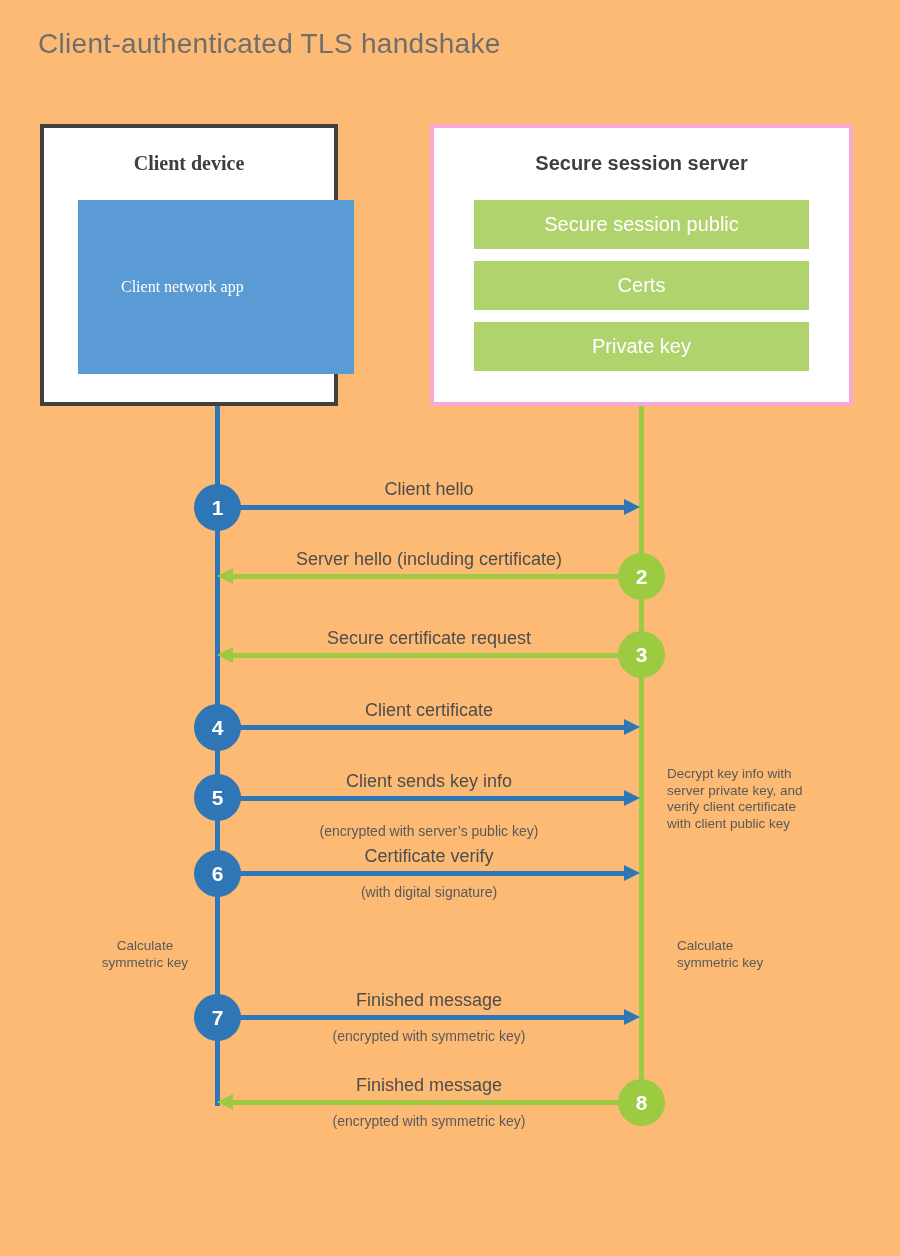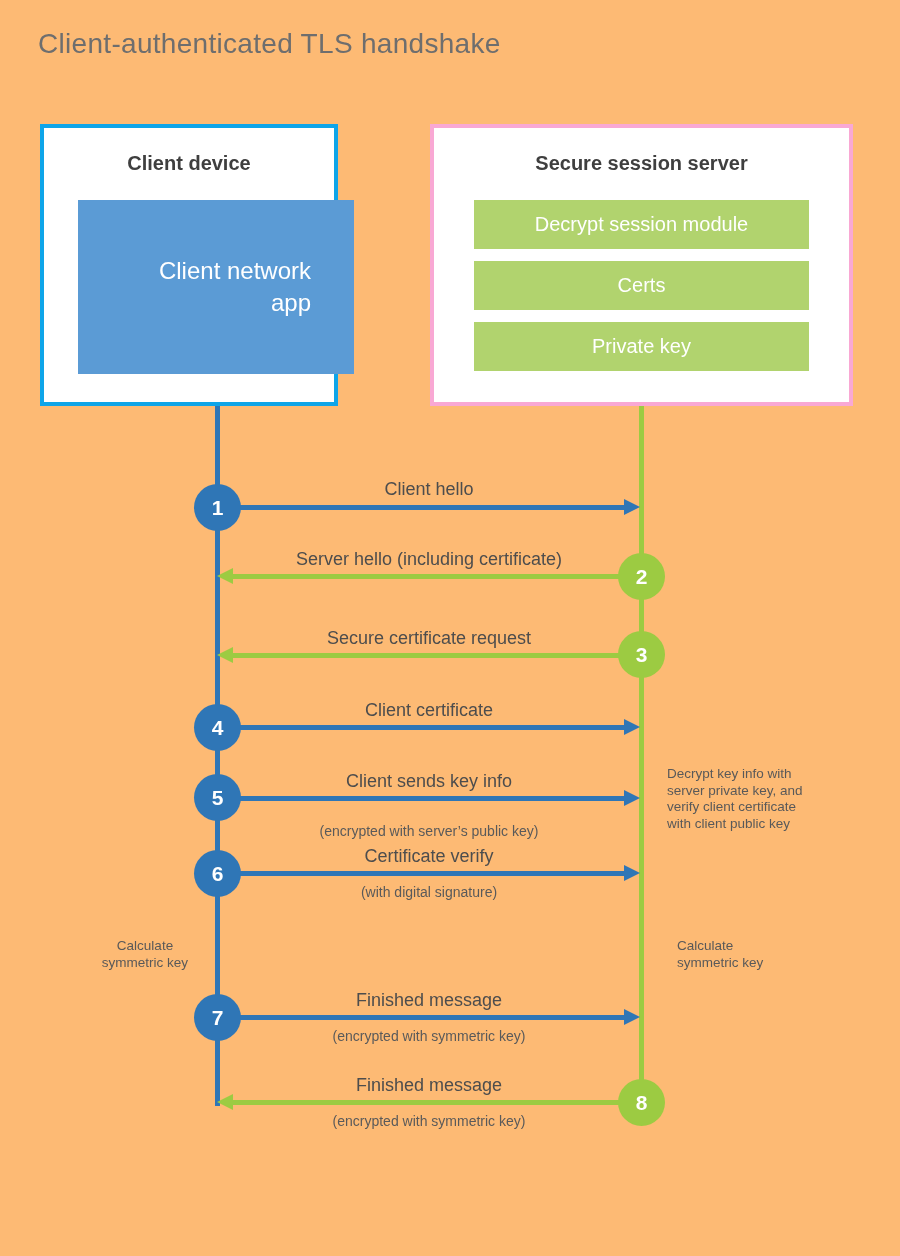--- a/index.html
+++ b/index.html
@@ -10,30 +10,30 @@
   }
   .page-title {
     position: absolute; left: 38px; top: 28px;
     font-size: 28px; font-weight: 300; color: #6e6e6e; letter-spacing: 0.3px;
   }
   
   .actor-box {
     position: absolute; top: 124px; height: 282px;
     background: #ffffff; box-sizing: border-box;
   }
-  .client-box { left: 40px; width: 298px; border: 4px solid #0ea5e9; }
+  .client-box { left: 40px; width: 298px; border: 4px solid #404040; font-family: Liberation Serif, serif; }
   .server-box { left: 430px; width: 423px; border: 4px solid #f9a8d4; }
   .actor-title {
     margin-top: 24px; text-align: center;
     font-size: 20px; font-weight: bold; color: #3f3f3f;
   }
   .client-app {
     position: absolute; left: 34px; top: 72px; width: 276px; height: 174px;
-    background: #5B9BD5; color: #ffffff; font-size: 24px; line-height: 1.35;
-    display: flex; align-items: center; justify-content: center; text-align: right;
+    background: #5B9BD5; color: #ffffff; font-size: 16px; line-height: 1.35;
+    display: flex; align-items: center; justify-content: center; text-align: left;
   }
   .client-app span { display: block; width: 190px; }
   .server-bar {
     position: absolute; left: 40px; width: 335px; height: 49px;
     background: #B1D36E; color: #ffffff; font-size: 20px;
     display: flex; align-items: center; justify-content: center;
   }
   
   .lifeline { position: absolute; top: 406px; width: 5px; }
   .lifeline.blue  { left: 215px; height: 700px; background: #2F76B6; }
@@ -81,21 +81,21 @@
 
   <div class="actor-box client-box">
     <div class="actor-title">Client device</div>
     <div class="client-app">
       <span>Client network app</span>
     </div>
   </div>
 
   <div class="actor-box server-box">
     <div class="actor-title">Secure session server</div>
-    <div class="server-bar" style="top:72px">Decrypt session module</div>
+    <div class="server-bar" style="top:72px">Secure session public</div>
     <div class="server-bar" style="top:133px">Certs</div>
     <div class="server-bar" style="top:194px">Private key</div>
   </div>
 
   <div class="lifeline blue"></div>
   <div class="lifeline green"></div>
 
   <div class="msg-label" style="top:479px">Client hello</div>
   <div class="msg-line blue" style="top:505px"></div>
   <div class="head-right" style="top:499px"></div>

